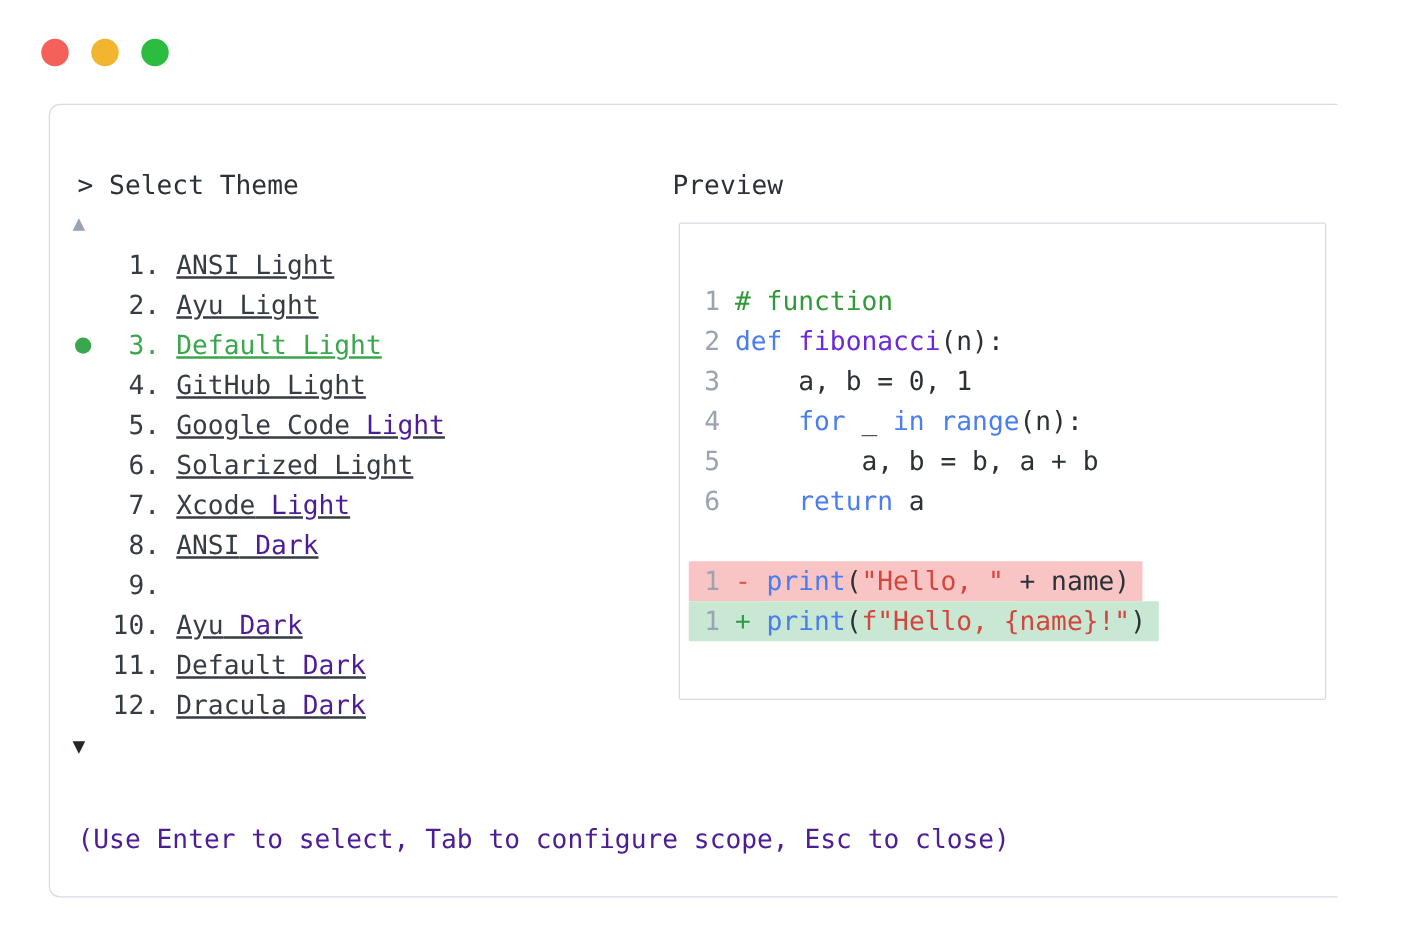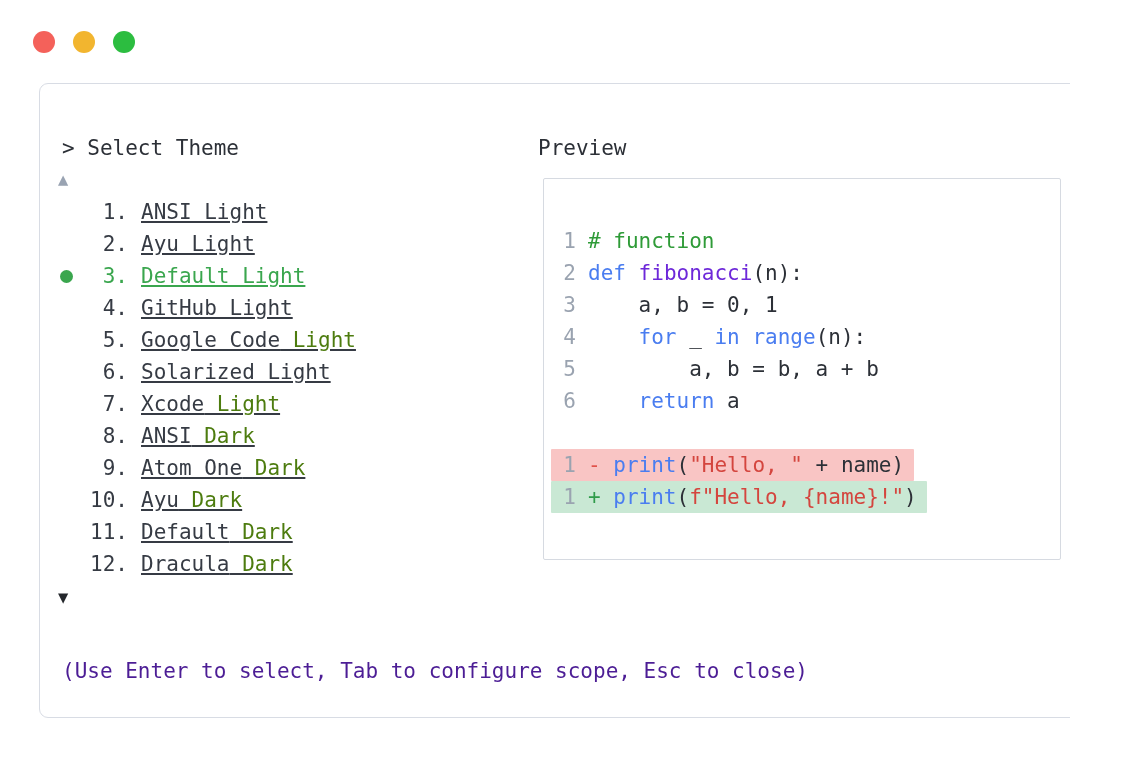--- a/index.html
+++ b/index.html
@@ -31,21 +31,21 @@
   .picker-title { position: absolute; left: 62px; top: 132px; color: #2c3037; white-space: pre; }
   .scroll-up   { position: absolute; left: 58px; top: 165px; color: #99a3b2; font-size: 17px; line-height: 28px; cursor: default; }
   .scroll-down { position: absolute; left: 58px; top: 583px; color: #24272c; font-size: 17px; line-height: 28px; cursor: default; }
 
   .theme-list { position: absolute; left: 58px; top: 196px; }
   .theme-row { display: flex; align-items: center; height: 32px; white-space: pre; cursor: pointer; }
   .bullet-col { width: 22px; height: 32px; position: relative; }
   .bullet-dot { position: absolute; left: 2px; top: 9.5px; width: 13px; height: 13px; border-radius: 50%; }
   .num-col { width: 48px; text-align: right; color: #363b44; }
   .label-col { margin-left: 13px; color: #363b44; text-decoration: underline; }
-  .muted { color: #4d7c0f; }
+  .muted { color: #4c1d95; }
   .theme-row.selected .num-col,
   .theme-row.selected .label-col { color: #3aa64e; }
 
   .help { position: absolute; left: 62px; top: 620px; color: #4c1d95; white-space: pre; margin-top: 35px; }
 
   
   .preview-label { position: absolute; left: 538px; top: 132px; color: #2c3037; }
   .preview-box {
     position: absolute;
     left: 543px; top: 178px;
@@ -89,21 +89,21 @@
 
   <div class="theme-list">
       <div class="theme-row"><span class="bullet-col"></span><span class="num-col">1.</span><span class="label-col">ANSI Light</span></div>
       <div class="theme-row"><span class="bullet-col"></span><span class="num-col">2.</span><span class="label-col">Ayu Light</span></div>
       <div class="theme-row selected"><span class="bullet-col"><span class="bullet-dot" style="background: rgb(58, 166, 78);"></span></span><span class="num-col">3.</span><span class="label-col">Default Light</span></div>
       <div class="theme-row"><span class="bullet-col"></span><span class="num-col">4.</span><span class="label-col">GitHub Light</span></div>
       <div class="theme-row"><span class="bullet-col"></span><span class="num-col">5.</span><span class="label-col">Google Code<span class="muted"> Light</span></span></div>
       <div class="theme-row"><span class="bullet-col"></span><span class="num-col">6.</span><span class="label-col">Solarized Light</span></div>
       <div class="theme-row"><span class="bullet-col"></span><span class="num-col">7.</span><span class="label-col">Xcode<span class="muted"> Light</span></span></div>
       <div class="theme-row"><span class="bullet-col"></span><span class="num-col">8.</span><span class="label-col">ANSI<span class="muted"> Dark</span></span></div>
-      <div class="theme-row"><span class="bullet-col"></span><span class="num-col">9.</span><span class="label-col">Atom One<span class="muted"> Dark</span></span></div>
+      <div class="theme-row"><span class="bullet-col"></span><span class="num-col">9.</span></div>
       <div class="theme-row"><span class="bullet-col"></span><span class="num-col">10.</span><span class="label-col">Ayu<span class="muted"> Dark</span></span></div>
       <div class="theme-row"><span class="bullet-col"></span><span class="num-col">11.</span><span class="label-col">Default<span class="muted"> Dark</span></span></div>
       <div class="theme-row"><span class="bullet-col"></span><span class="num-col">12.</span><span class="label-col">Dracula<span class="muted"> Dark</span></span></div>
     </div>
 
   <div class="scroll-down">▼</div>
 
   <div class="help">(Use Enter to select, Tab to configure scope, Esc to close)</div>
 
   <div class="preview-label">Preview</div>

